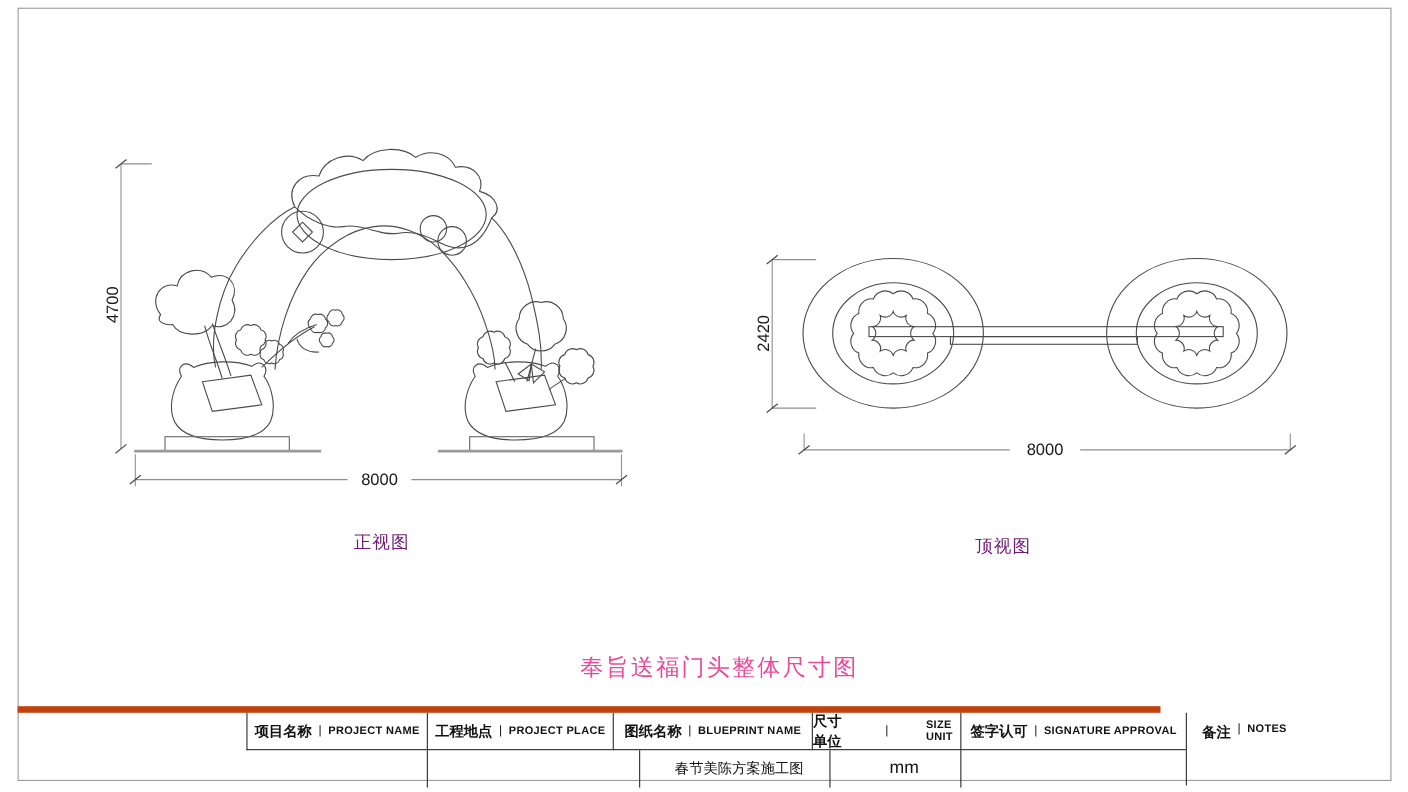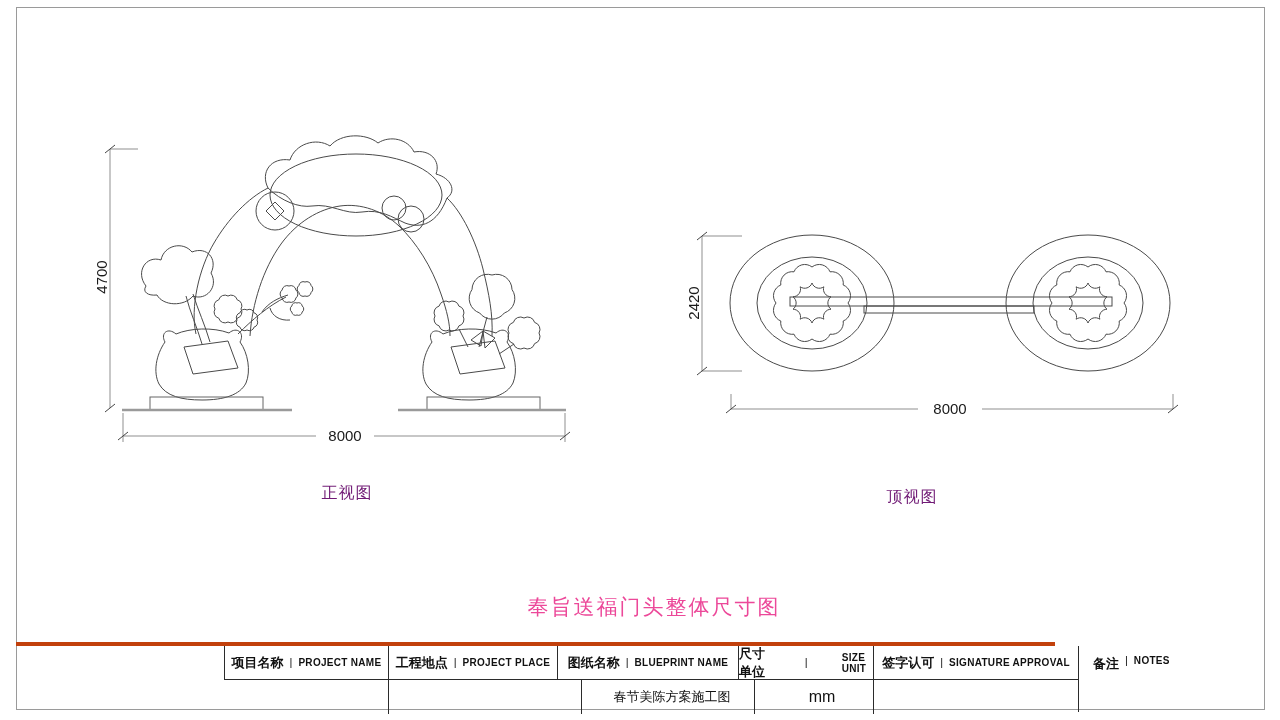--- a/index.html
+++ b/index.html
@@ -7,21 +7,21 @@
   .page{position:relative;width:1280px;height:720px;background:#ffffff;}
   .frame{position:absolute;left:16px;top:7px;width:1249px;height:703px;
     border:1px solid #9a9a9a;box-sizing:border-box;}
   svg.canvas{position:absolute;left:0;top:0;}
   svg text{font-family:"Liberation Sans","DejaVu Sans",sans-serif;fill:#1a1a1a;}
   .caption{position:absolute;font-size:16px;color:#701a75;text-align:center;letter-spacing:1px;}
   .sheet-title{position:absolute;left:404px;top:583px;width:500px;text-align:center;
     font-size:21px;color:#ec4899;letter-spacing:2px;margin-top:10px;}
   
   .titleblock{position:absolute;left:16px;top:642px;width:1039px;height:68px;
-    border-top:4px solid #c2410c;box-sizing:border-box;}
+    border-top:6px solid #c2410c;box-sizing:border-box;}
   .tb-cell{position:absolute;box-sizing:border-box;border-left:1px solid #2b2b2b;
     display:flex;align-items:center;justify-content:center;color:#111;}
   .tb-head{top:0;height:34px;border-bottom:1px solid #2b2b2b;gap:4px;}
   .tb-val{top:34px;height:34px;font-size:13px;}
   .tb-notes{top:0;height:66px;justify-content:flex-start;align-items:flex-start;
     padding:9px 0 0 14px;gap:4px;}
   .zh{font-size:13px;font-weight:700;}
   .sep{font-size:11px;font-weight:400;margin:0 2px;position:relative;top:-1px;}
   .en{font-size:10px;font-weight:700;letter-spacing:0.3px;}
   .unit-val{font-size:16px;}

